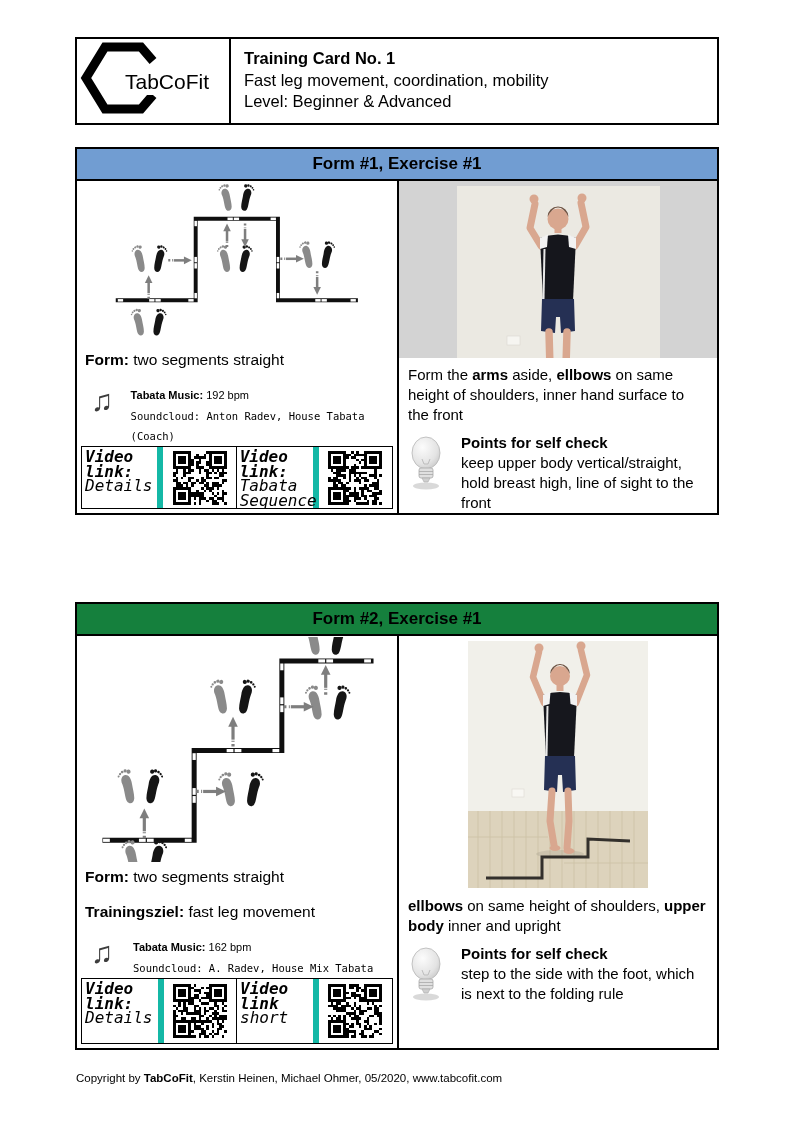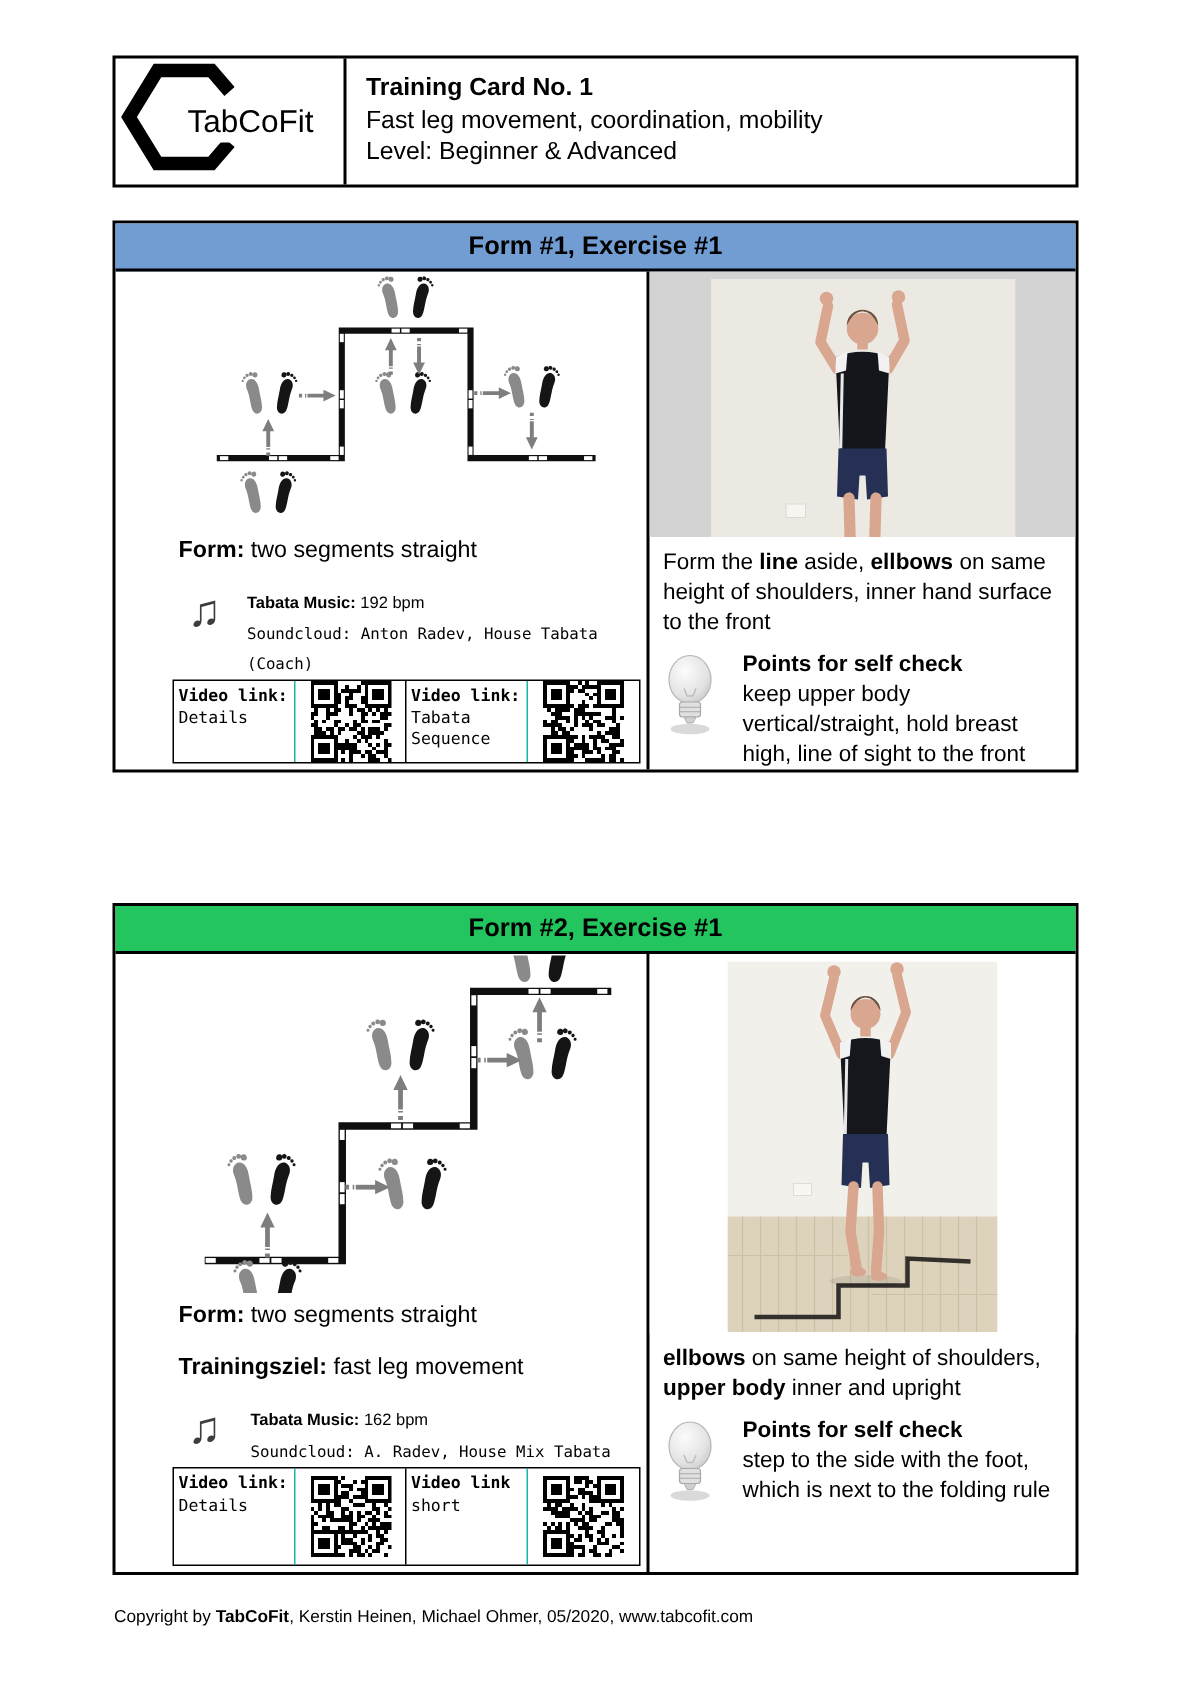--- a/index.html
+++ b/index.html
@@ -15,39 +15,39 @@
              padding:1px 2px;letter-spacing:0px;}
   .title-cell{flex:1;padding:9px 0 0 13px;font-size:16.5px;line-height:21.5px;}
   .t-bold{font-weight:bold;}
 
   
   .section{position:absolute;left:75px;width:644px;border:2px solid #000;box-sizing:border-box;background:#fff;}
   #sec1{top:147px;height:368px;}
   #sec2{top:602px;height:448px;}
   .sec-header{height:30px;line-height:30px;text-align:center;font-weight:bold;font-size:17px;
               background:#719dd2;border-bottom:2px solid #000;}
-  .sec-body{display:flex;height:calc(100% - 32px);padding-left:34px;}
+  .sec-body{display:flex;height:calc(100% - 32px);}
   .left-panel{width:322px;min-width:322px;border-right:2px solid #000;box-sizing:border-box;
               display:flex;flex-direction:column;overflow:hidden;}
   .right-panel{flex:1;display:flex;flex-direction:column;overflow:hidden;}
 
   .diagram{display:block;margin:1px 0 1px 1px;}
   .info{padding:4px 8px 0 8px;font-size:15.5px;line-height:20px;}
   .info .row{margin:0 0 15px 0;}
   .music-row{display:flex;margin-top:2px;}
   .music-icon{font-size:30px;line-height:30px;margin:1px 0 0 6px;color:#3d3d3d;width:26px;}
   .music-text{margin-left:16px;}
   .music-main{font-size:11px;}
   .music-sub{font-family:"DejaVu Sans Mono","Liberation Mono",monospace;font-size:10.5px;margin-top:1px;}
 
   .video-table{margin:auto 4px 4px 4px;border:1px solid #000;display:flex;height:64px;background:#fff;}
   .vl-cell{box-sizing:border-box;height:100%;}
-  .vl-label{width:82px;border-right:1px solid #14b8a6;
+  .vl-label{width:82px;border-right:6px solid #14b8a6;
             font-family:"DejaVu Sans Mono","Liberation Mono",monospace;
-            font-size:11px;line-height:14.5px;padding:3px 2px 0 3px;}
+            font-size:16px;line-height:14.5px;padding:3px 2px 0 3px;font-style:italic;}
   .vl-label .b{font-weight:bold;}
   .vl-qr{width:74px;display:flex;align-items:center;justify-content:center;}
   .vl-qr.mid{border-right:1px solid #000;}
 
   .photo-area{height:253px;display:flex;justify-content:center;overflow:hidden;}
   #sec1 .photo-area{background:#d3d3d3;}
   #sec2 .photo-area{background:#ffffff;}
   .photo{margin-top:5px;display:block;}
 
   .instr{padding:7px 9px 0 9px;font-size:15px;line-height:20px;}
@@ -502,21 +502,21 @@
               <path d="M-14.5,63 L-12.5,63 L-13.5,113 L-15.5,113 Z" fill="#e8e8e8"></path>
               <path d="M-16,113 L16,113 L17,145 L3,147 L2,131 L-2,131 L-3,147 L-17,145 Z" fill="#253054"></path>
               <path d="M-9,146 L-8,182 L-10,212" fill="none" stroke="#d9a78f" stroke-width="7.5" stroke-linecap="round"></path>
               <path d="M9,146 L8,180 L13,214" fill="none" stroke="#d9a78f" stroke-width="7.5" stroke-linecap="round"></path>
               <ellipse cx="-11" cy="215" rx="5.5" ry="3" fill="#d9a78f"></ellipse>
               <ellipse cx="16" cy="217" rx="6" ry="3" fill="#d9a78f"></ellipse>
             </g>
           </svg>
         </div>
         <div class="instr">
-          <span>Form the </span><b>line</b><span> aside, </span><b>ellbows</b><span> on same height of shoulders, inner hand surface to the front</span>
+          <span>Form the </span><b>arms</b><span> aside, </span><b>ellbows</b><span> on same height of shoulders, inner hand surface to the front</span>
         </div>
         <div class="selfcheck">
           <svg class="bulb" viewBox="0 0 42 58">
             <defs>
               <radialGradient id="bg1" cx="38%" cy="32%" r="75%">
                 <stop offset="0%" stop-color="#fcfcfc"></stop>
                   <stop offset="70%" stop-color="#e3e3e3"></stop>
                   <stop offset="100%" stop-color="#c9c9c9"></stop>
               </radialGradient>
             </defs>
@@ -531,21 +531,21 @@
           <div class="sc-text">
             <div class="sc-title">Points for self check</div>
             <div>keep upper body vertical/straight, hold breast high, line of sight to the front</div>
           </div>
         </div>
       </div>
     </div>
   </div>
 
   <div class="section" id="sec2">
-    <div class="sec-header" style="background: #22c55e;">Form #2, Exercise #1</div>
+    <div class="sec-header" style="background: #15803d;">Form #2, Exercise #1</div>
     <div class="sec-body">
       <div class="left-panel">
         <svg class="diagram" width="320" height="226" viewBox="0 0 320 226">
           <path d="M24,204 L116,204 L116,114 L204,114 L204,24 L296,24" fill="none" stroke="#0f0f0f" stroke-width="5"></path>
           <use href="#notch" transform="translate(64,204)"></use>
             <use href="#notch" transform="translate(72,204)"></use>
           <use href="#notch" transform="translate(28,204)"></use>
             <use href="#notch" transform="translate(110,204)"></use>
           <use href="#notch" transform="translate(116,155) rotate(90)"></use>
             <use href="#notch" transform="translate(116,163) rotate(90)"></use>

